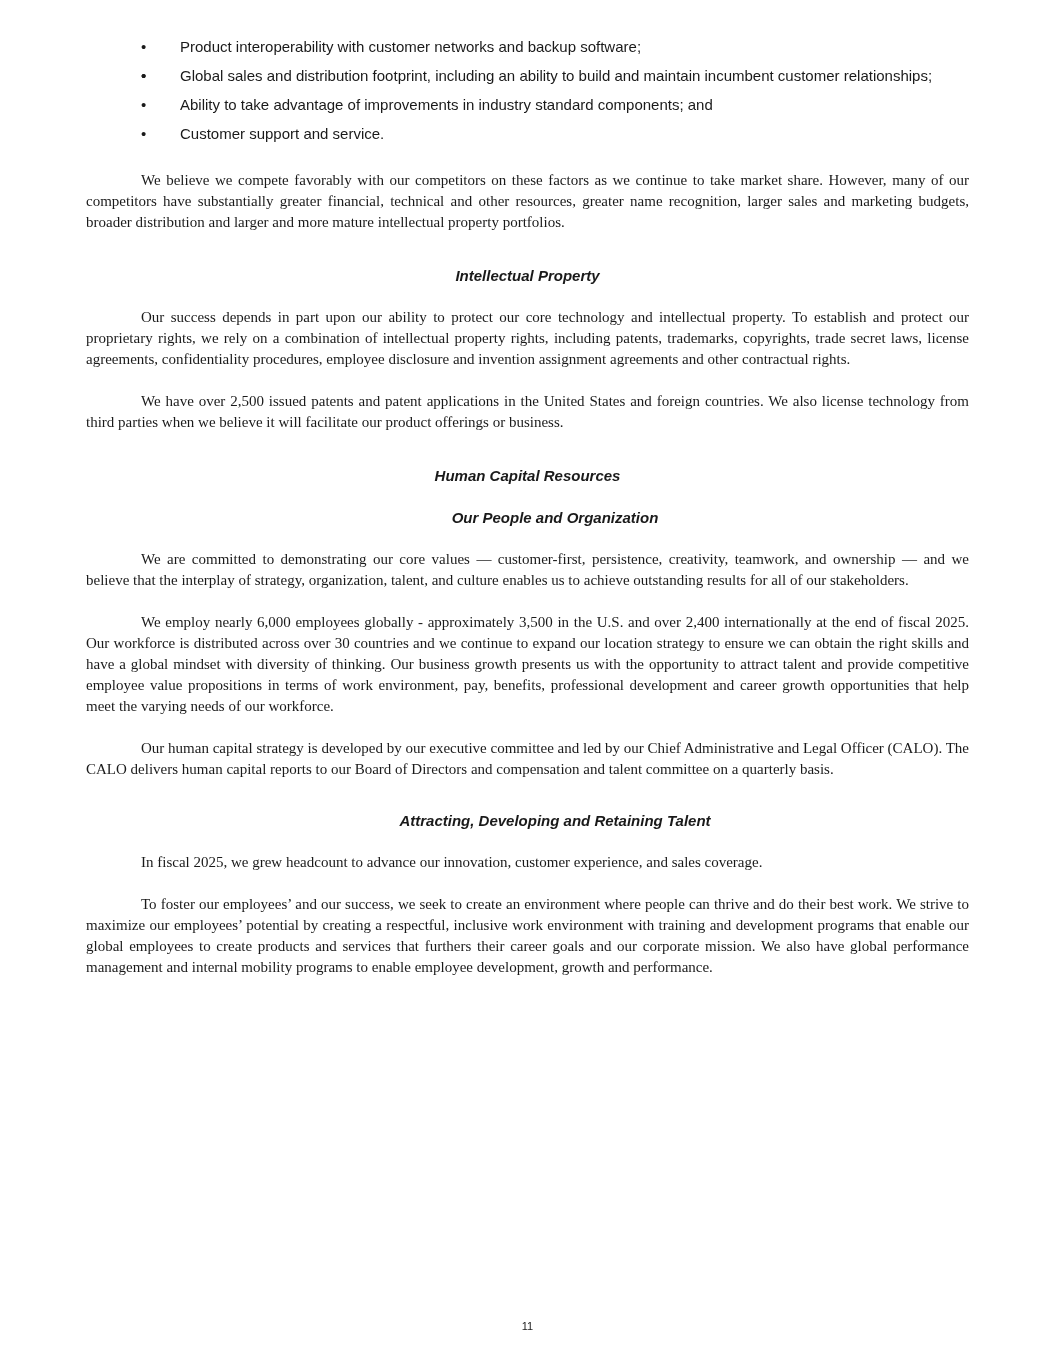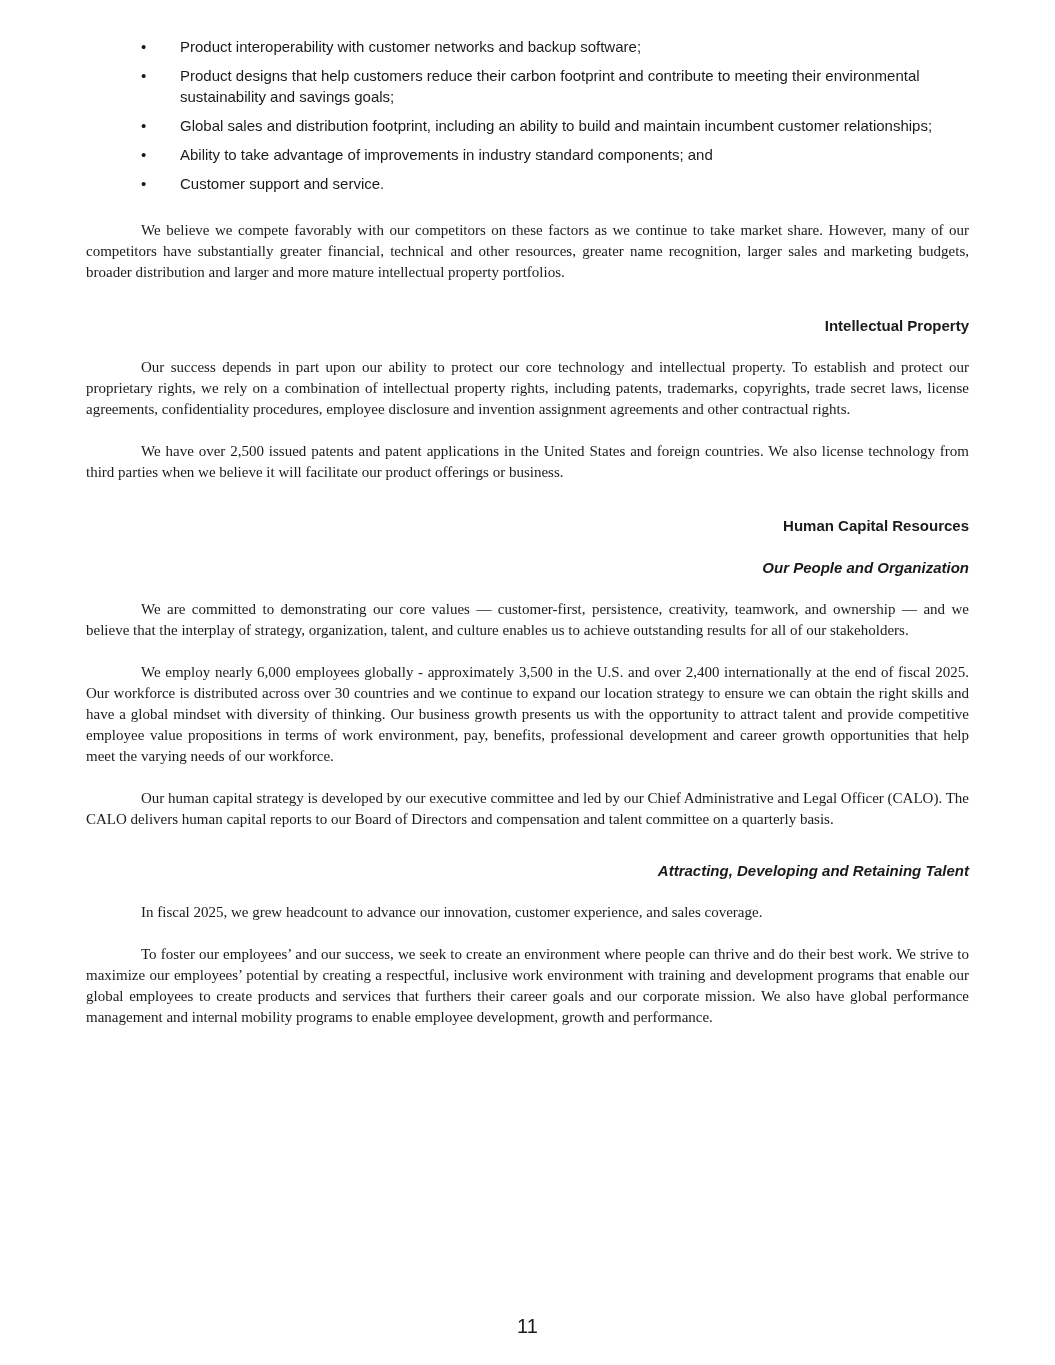--- a/index.html
+++ b/index.html
@@ -61,61 +61,61 @@
 
   p.para.first-after-list {
     margin-top: 26px;
   }
 
   h2.section-heading {
     font-size: 15px;
     line-height: 21px;
     font-weight: bold;
     margin-top: 32px;
-    text-align: right;
+    text-align: center;
+    font-style: italic;
   }
 
   h3.sub-heading {
     font-size: 15px;
     line-height: 21px;
     font-weight: bold;
     font-style: italic;
     margin-top: 30px;
     margin-left: 55px;
-    text-align: right;
+    text-align: center;
   }
 
   h3.sub-heading.tight {
     margin-top: 21px;
   }
 
   .page-footer {
     flex-shrink: 0;
     margin-top: auto;
     padding-top: 40px;
     padding-bottom: 10px;
     text-align: center;
-    font-size: 20px;
+    font-size: 11px;
     line-height: 21px;
   }
 </style>
 </head>
 <body>
 
 <div class="page">
   <div class="content">
 
     <ul class="bullet-list">
       <li class="bullet-item">
         <span class="bullet-marker">•</span>
         <span>Product interoperability with customer networks and backup software;</span>
       </li>
       <li class="bullet-item">
         <span class="bullet-marker">•</span>
-        <span>Product designs that help customers reduce their carbon footprint and contribute to meeting their environmental sustainability and savings goals;</span>
       </li>
       <li class="bullet-item">
         <span class="bullet-marker">•</span>
         <span>Global sales and distribution footprint, including an ability to build and maintain incumbent customer relationships;</span>
       </li>
       <li class="bullet-item">
         <span class="bullet-marker">•</span>
         <span>Ability to take advantage of improvements in industry standard components; and</span>
       </li>
       <li class="bullet-item">

